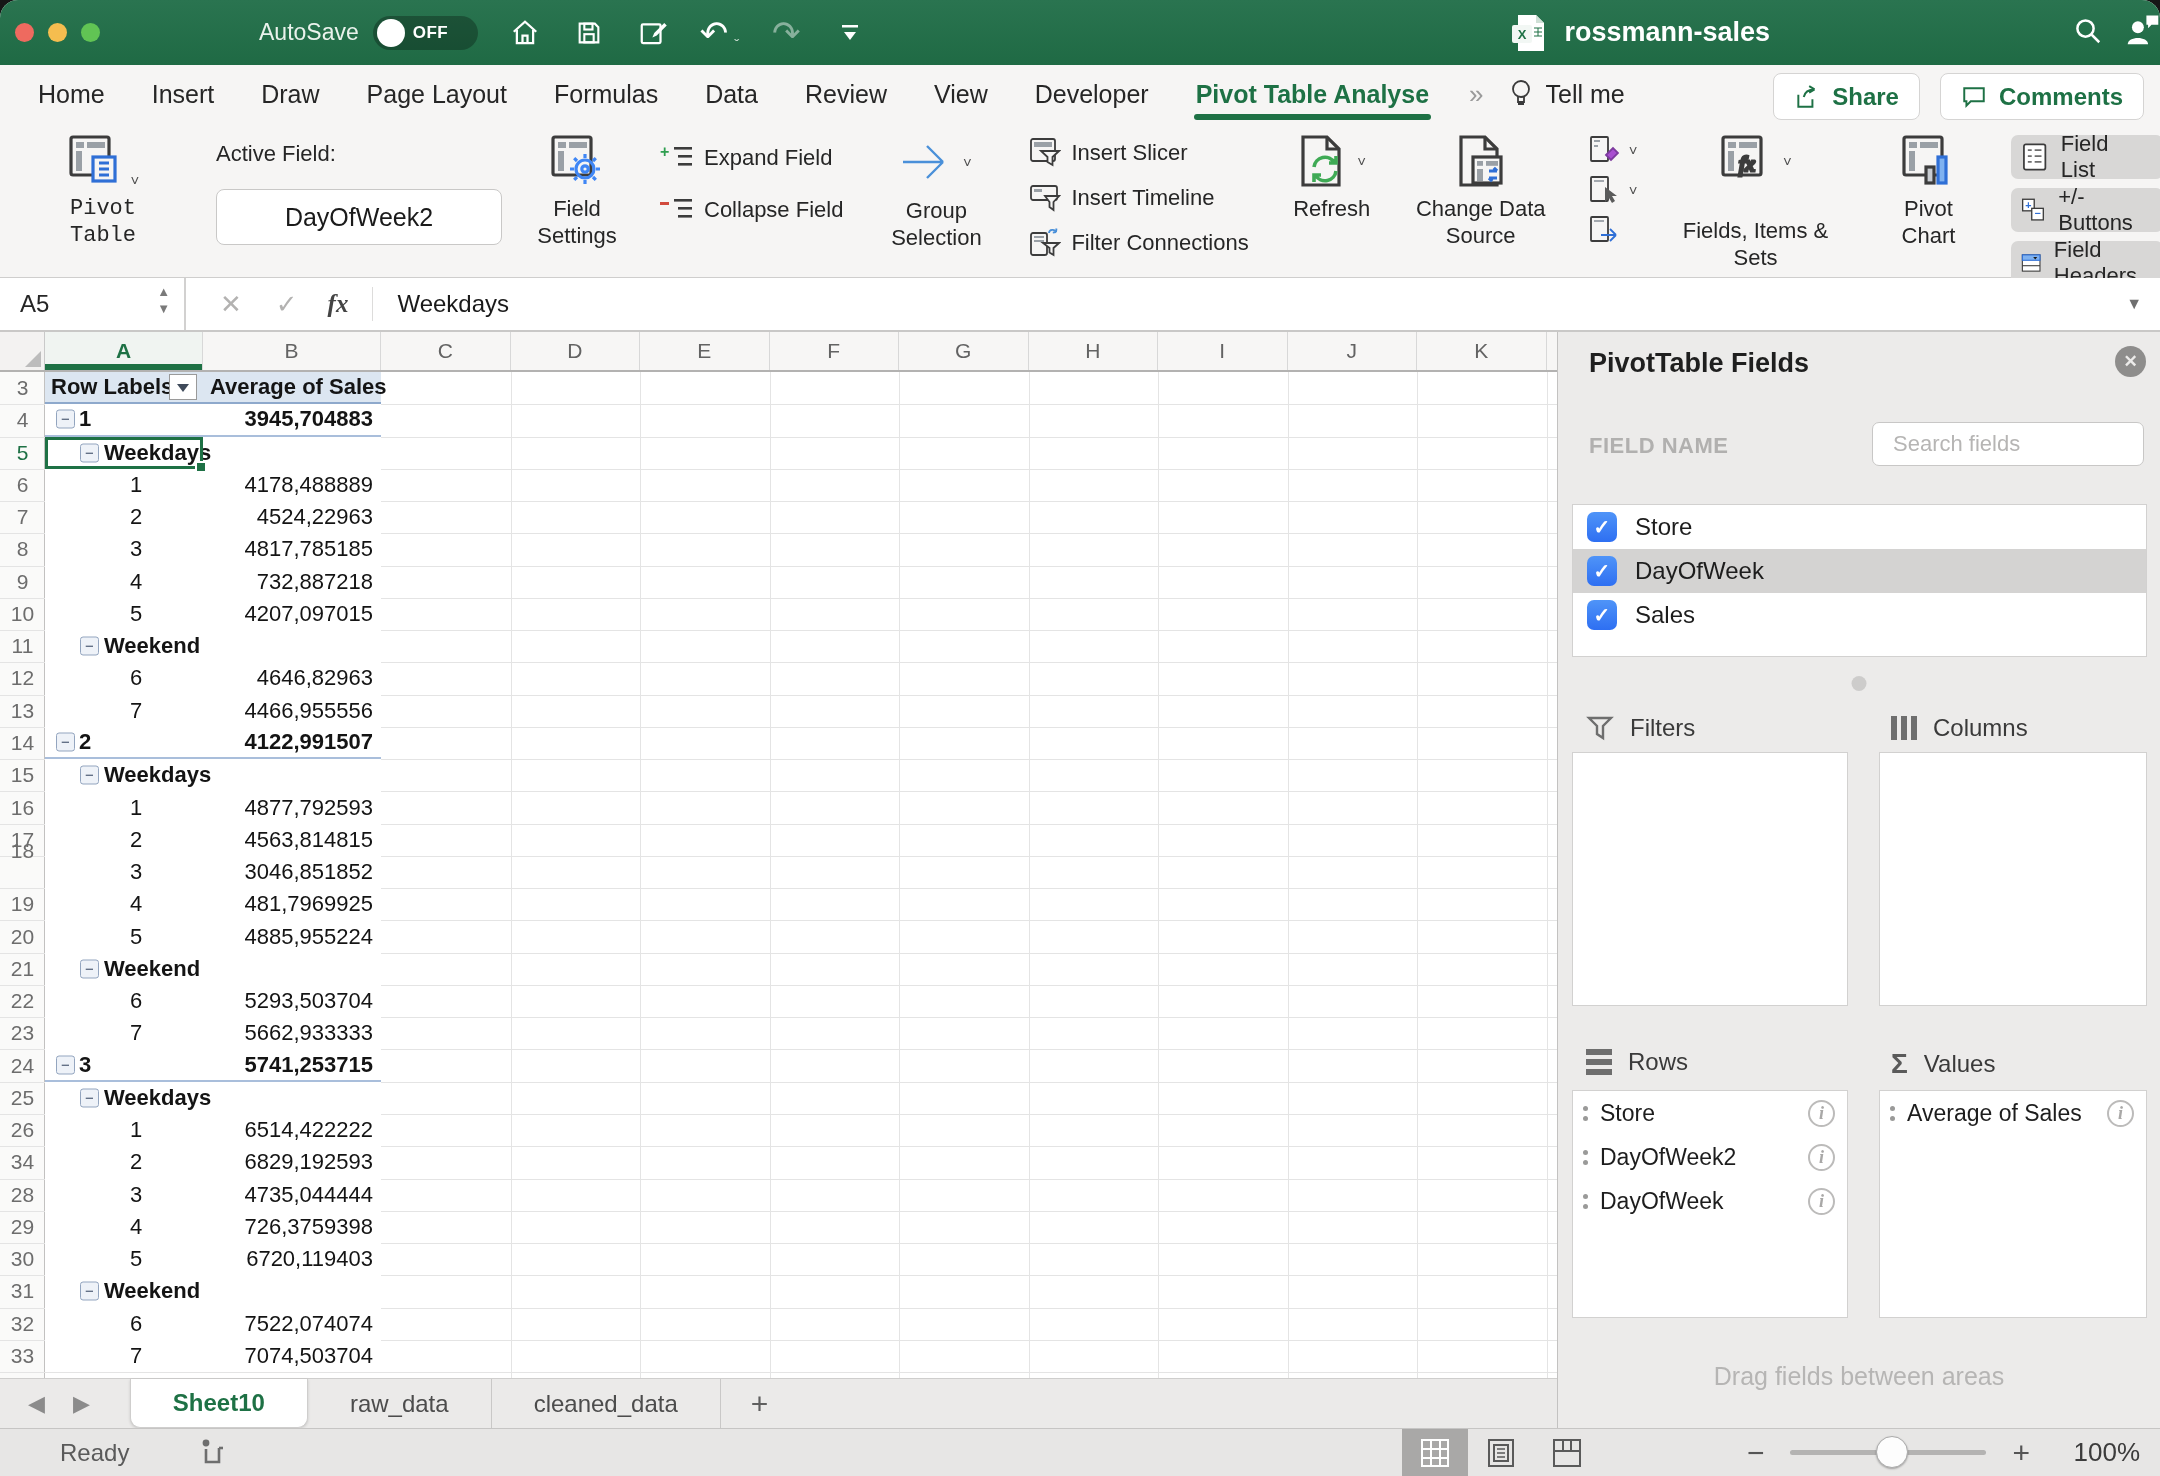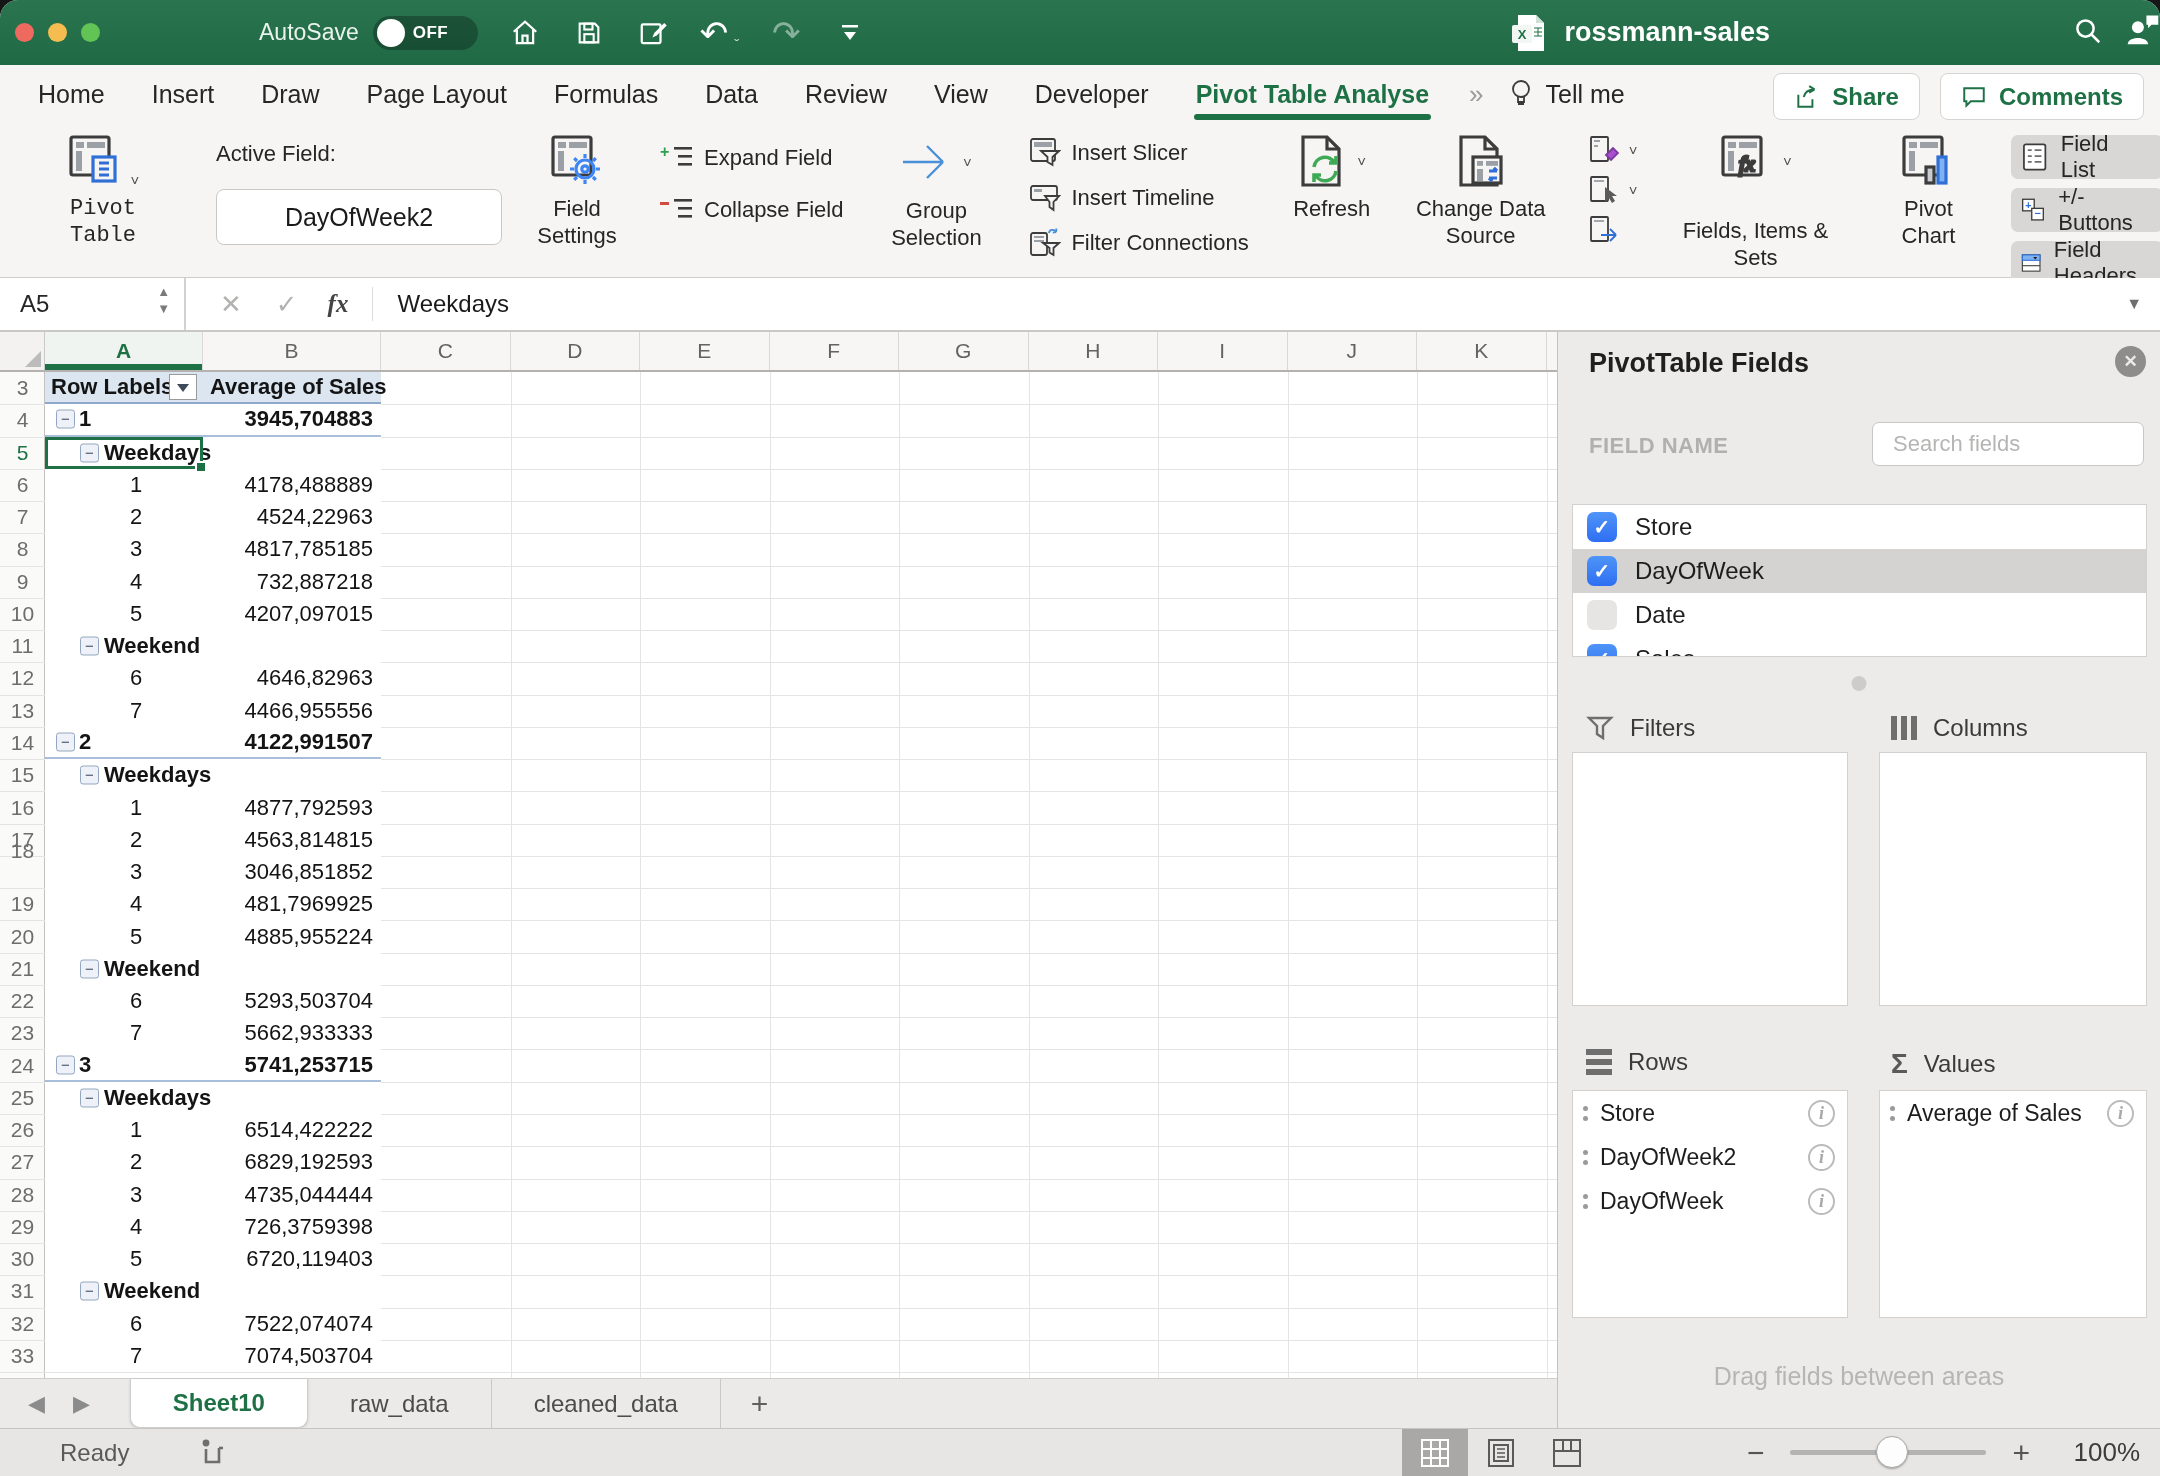--- a/index.html
+++ b/index.html
@@ -699,21 +699,21 @@
         <div class="rn" style="top: 451.64px; height: 32.26px;">17</div>
         <div class="rn" style="top: 463px; height: 32.26px;">18</div>
         <div class="rn" style="top: 516.16px; height: 32.26px;">19</div>
         <div class="rn" style="top: 548.42px; height: 32.26px;">20</div>
         <div class="rn" style="top: 580.68px; height: 32.26px;">21</div>
         <div class="rn" style="top: 612.94px; height: 32.26px;">22</div>
         <div class="rn" style="top: 645.2px; height: 32.26px;">23</div>
         <div class="rn" style="top: 677.46px; height: 32.26px;">24</div>
         <div class="rn" style="top: 709.72px; height: 32.26px;">25</div>
         <div class="rn" style="top: 741.98px; height: 32.26px;">26</div>
-        <div class="rn" style="top: 774.24px; height: 32.26px;">27</div>
+        <div class="rn" style="top: 774.24px; height: 32.26px;">34</div>
         <div class="rn" style="top: 806.5px; height: 32.26px;">28</div>
         <div class="rn" style="top: 838.76px; height: 32.26px;">29</div>
         <div class="rn" style="top: 871.02px; height: 32.26px;">30</div>
         <div class="rn" style="top: 903.28px; height: 32.26px;">31</div>
         <div class="rn" style="top: 935.54px; height: 32.26px;">32</div>
         <div class="rn" style="top: 967.8px; height: 32.26px;">33</div>
       </div>
   </div>
 
   <div id="sheetbar">
@@ -778,24 +778,20 @@
     <div id="fieldlist">
         <div class="fitem">
           <div class="cb">✓</div>
           <div>Store</div>
         </div>
         <div class="fitem hl">
           <div class="cb">✓</div>
           <div>DayOfWeek</div>
         </div>
         <div class="fitem">
-          <div class="cb off"></div>
-          <div>Date</div>
-        </div>
-        <div class="fitem">
           <div class="cb">✓</div>
           <div>Sales</div>
         </div>
       </div>
     <div id="drag-dot"></div>
 
     <div class="area-label" style="left:28px; top:382px;">
       <svg width="28" height="28" viewBox="0 0 28 28" fill="none" stroke="#6e6e6e" stroke-width="2.4">
           <path d="M3 4 H25 L17 12 V24 L11 20 V12 Z"></path>
         </svg>

